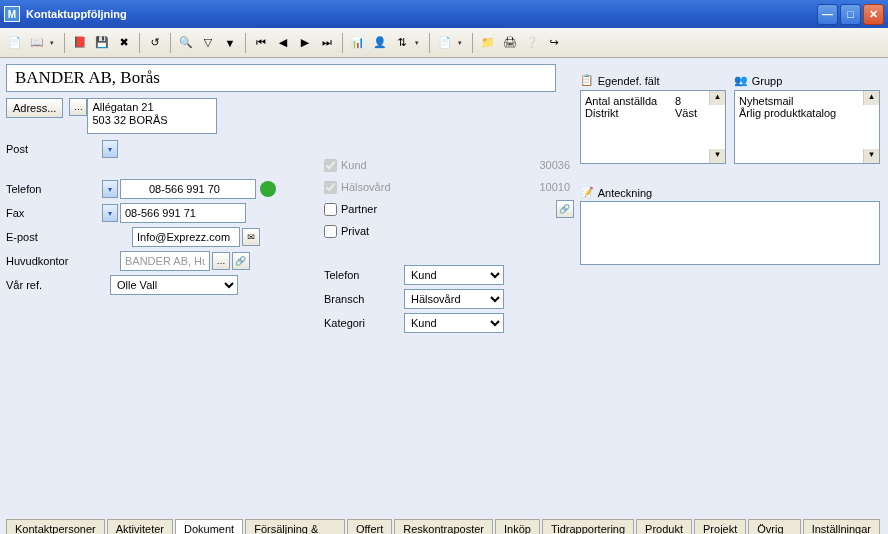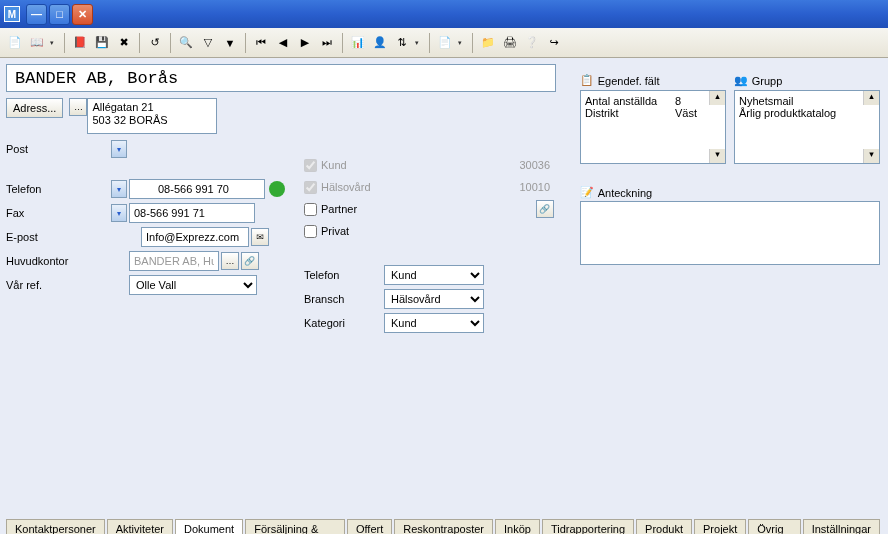--- a/index.html
+++ b/index.html
@@ -15,33 +15,33 @@
 .toolbar { background: linear-gradient(to bottom, #f6f5f0, #e8e5d8); height: 30px; border-bottom: 1px solid #aca899; display: flex; align-items: center; padding: 0 6px; gap: 4px; }
 .tb-btn { width: 18px; height: 18px; display: flex; align-items: center; justify-content: center; cursor: pointer; }
 .tb-sep { width: 1px; height: 20px; background: #aca899; margin: 0 2px; }
 .tb-drop { width: 8px; color: #333; font-size: 7px; cursor: pointer; }
 
 .content { background: #e8ecf6; padding: 6px; height: calc(100% - 58px); }
 
 .upper { display: flex; gap: 10px; }
 .leftcol { width: 550px; }
 
-.company-name { background: #fff; border: 1px solid #7f9db9; padding: 4px 8px; font-size: 17px; font-family: Liberation Mono, monospace; margin-bottom: 6px; width: 550px; height: 28px; }
+.company-name { background: #fff; border: 1px solid #7f9db9; padding: 4px 8px; font-size: 17px; font-family: Liberation Serif, serif; margin-bottom: 6px; width: 550px; height: 28px; }
 
 .form-row { display: flex; align-items: center; margin-bottom: 2px; height: 22px; }
-.form-label { width: 105px; }
+.form-label { width: 96px; }
 .form-btn { background: linear-gradient(to bottom, #fff, #e8e5d8); border: 1px solid #7f9db9; padding: 1px 6px; cursor: pointer; margin-right: 4px; height: 20px; }
 .form-input { background: #fff; border: 1px solid #7f9db9; padding: 2px 4px; height: 20px; }
 .form-input.disabled { color: #999; }
 .form-select { background: #fff; border: 1px solid #7f9db9; height: 20px; padding: 0 2px; }
 .address-box { background: #fff; border: 1px solid #7f9db9; padding: 2px 4px; width: 130px; height: 36px; font-size: 11px; line-height: 13px; }
 .small-btn { width: 18px; height: 18px; background: linear-gradient(to bottom, #fff, #e8e5d8); border: 1px solid #7f9db9; cursor: pointer; margin-left: 2px; display: inline-flex; align-items: center; justify-content: center; font-size: 9px; }
 .phone-icon { width: 16px; height: 16px; background: #3a3; border-radius: 50%; margin-left: 4px; display: inline-block; }
 
-.mid-col { position: absolute; left: 304px; top: 96px; width: 250px; }
+.mid-col { position: absolute; left: 324px; top: 96px; width: 250px; }
 .checkbox-row { display: flex; align-items: center; height: 22px; }
 .checkbox-row input { margin-right: 4px; }
 .checkbox-row.dim { color: #999; }
 .num-field { margin-left: auto; width: 70px; text-align: right; color: #999; padding: 2px 4px; }
 
 .section-box { background: #fff; border: 1px solid #7f9db9; flex: 1; position: relative; }
 .section-title { position: absolute; top: -16px; left: 0; font-size: 11px; display: flex; align-items: center; gap: 4px; }
 .section-content { padding: 4px; height: 72px; overflow: auto; font-size: 11px; }
 .field-row { display: flex; }
 .field-row .fn { width: 90px; }
@@ -52,20 +52,21 @@
 .tab.active { background: #fff; border-bottom: 1px solid #fff; }
 
 .rel-wrap { position: relative; }
 .combo-arrow { width: 16px; height: 18px; background: linear-gradient(to bottom,#e8f0fb,#b8d0ed); border:1px solid #7f9db9; display:inline-flex; align-items:center; justify-content:center; font-size:8px; cursor:pointer; color:#4a6; color:#2a5fce;}
 </style>
 </head>
 <body>
 
 <div class="titlebar">
   <div class="icon">M</div>
+  <div class="title">Kontaktuppföljning</div>
   <div class="win-btns">
     <div class="win-btn">—</div>
     <div class="win-btn">□</div>
     <div class="win-btn close">✕</div>
   </div>
 </div>
 
 <div class="toolbar">
   <span class="tb-btn">📄</span>
   <span class="tb-btn">📖</span>
@@ -136,21 +137,21 @@
         <button class="small-btn">✉</button>
       </div>
       <div class="form-row">
         <span class="form-label">Huvudkontor</span>
         <input class="form-input disabled" style="width: 90px; margin-left: 18px;" value="BANDER AB, Huvudk">
         <button class="small-btn">…</button>
         <button class="small-btn">🔗</button>
       </div>
       <div class="form-row">
         <span class="form-label">Vår ref.</span>
-        <select class="form-select" style="width:128px;margin-left:18px;">
+        <select class="form-select" style="width:128px;margin-left:8px;">
           <option>Olle Vall</option>
         </select>
       </div>
     </div>
   </div>
 
   
   <div class="mid-col">
     <div class="checkbox-row dim">
       <input type="checkbox" checked="" disabled="" style="">

